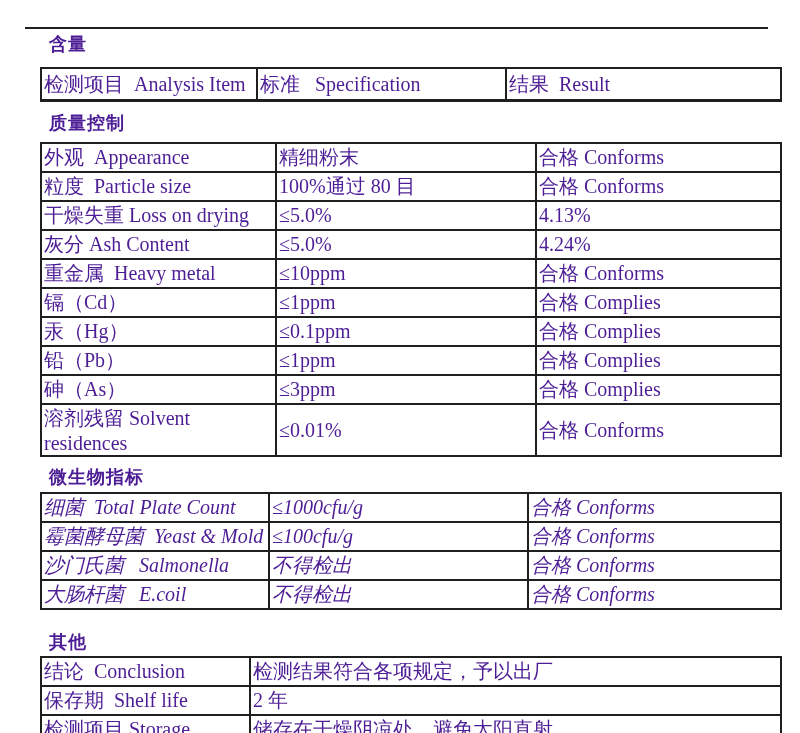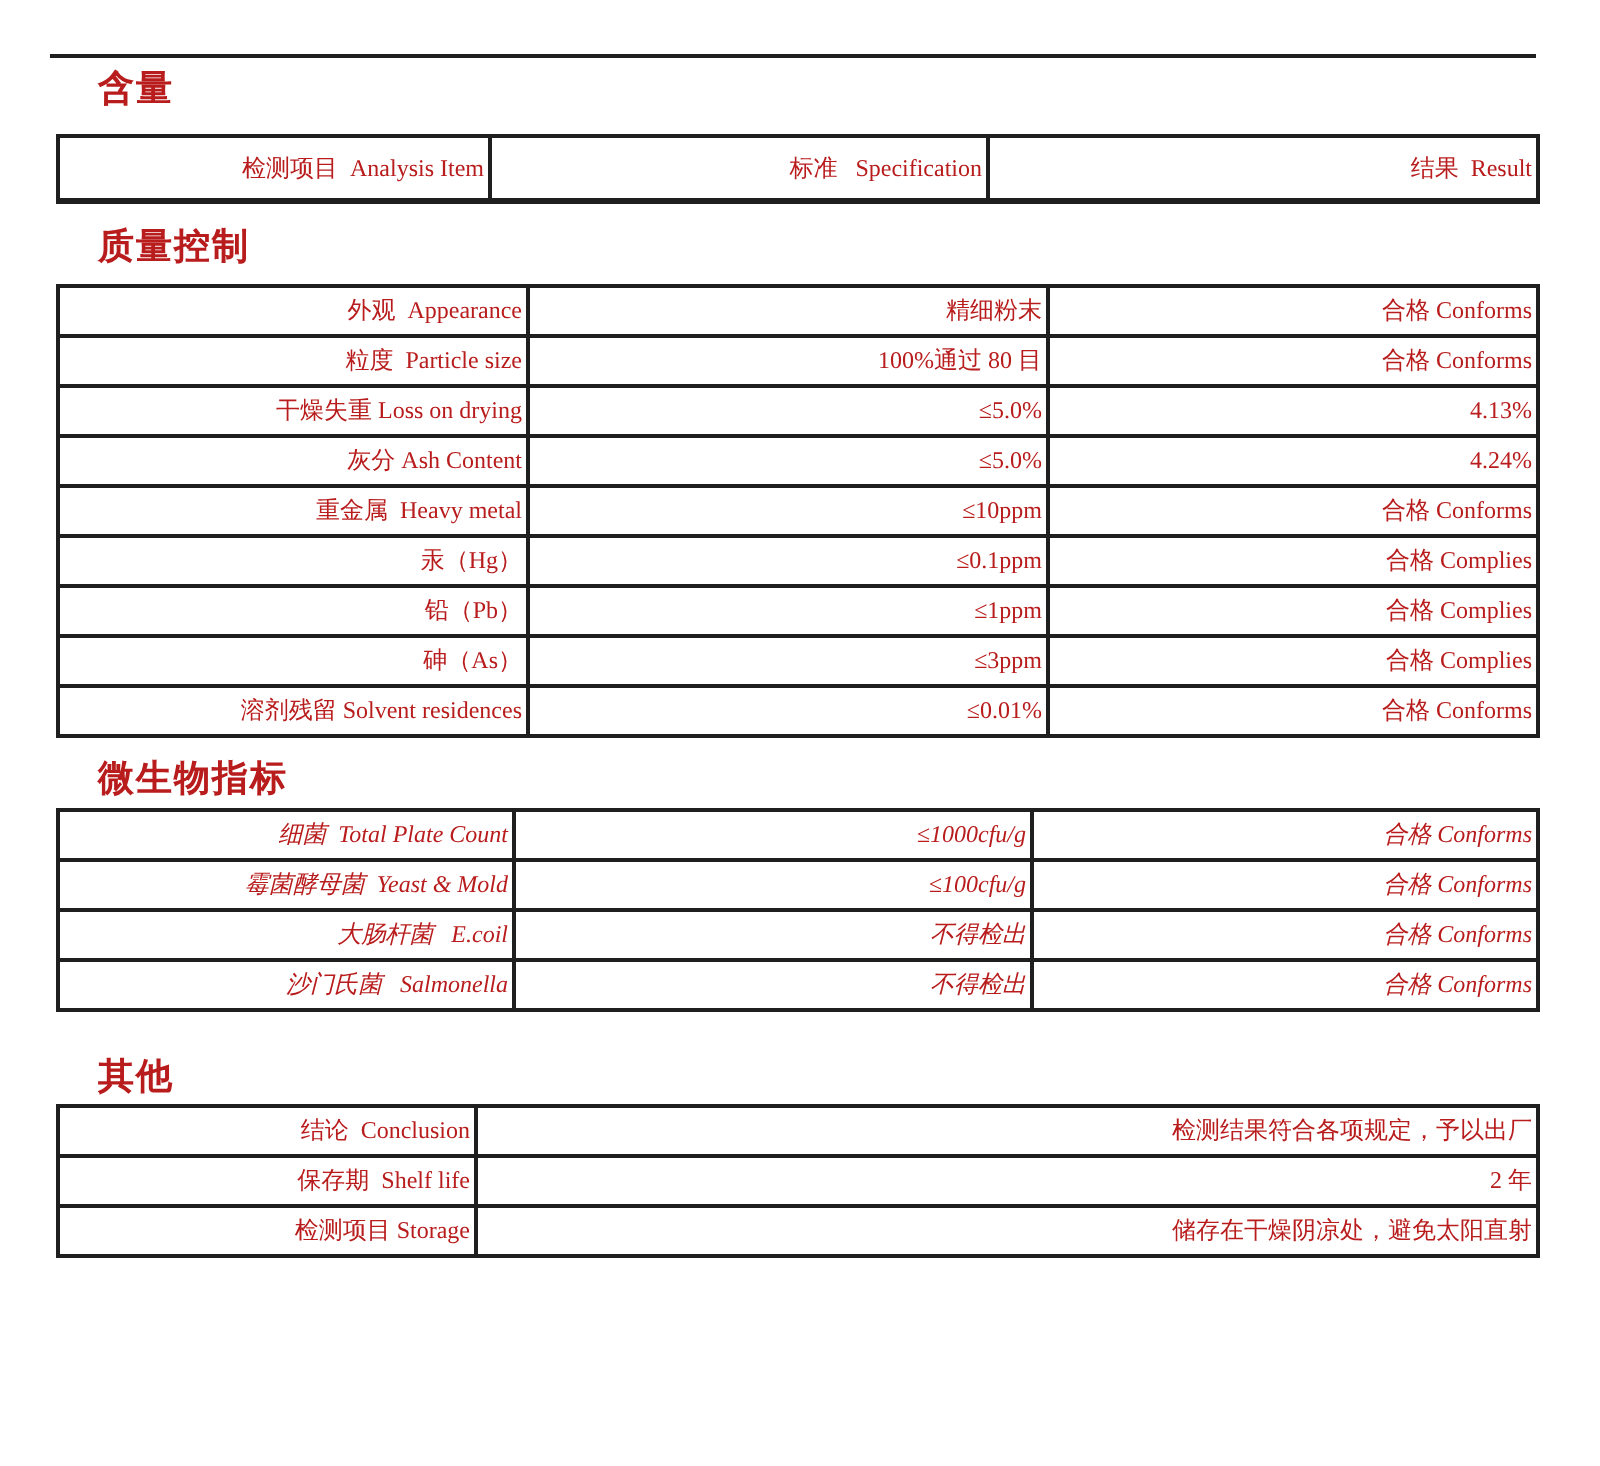--- a/index.html
+++ b/index.html
@@ -1,42 +1,42 @@
 <!DOCTYPE html>
 <html><head>
 <meta charset="utf-8">
 <style>
   html,body { margin:0; padding:0; background:#ffffff; }
   .page {
     position:relative;
     width:800px; height:733px;
     background:#ffffff;
-    color:#b91c1c;
+    color:#4c1d95;
     font-family:"Liberation Serif","DejaVu Serif",serif;
     overflow:hidden;
   }
   .top-rule {
     margin:27px 0 0 25px;
     width:743px; height:2px;
     background:#1f1f1f;
   }
   .section-heading {
     margin:5px 0 0 49px;
     font-size:18px;
     font-weight:bold;
     line-height:20px;
     letter-spacing:1px;
   }
   table.coa {
-    margin-left:28px;
+    margin-left:40px;
     width:740px;
     border-collapse:collapse;
     table-layout:fixed;
-    font-size:12px;
-    text-align:right;
+    font-size:20px;
+    text-align:left;
   }
   table.coa td {
     border:2px solid #1f1f1f;
     padding:0 2px;
     height:25px;
     white-space:pre-wrap;
     overflow:hidden;
     vertical-align:middle;
   }
   #content-table { margin-top:13px; }
@@ -104,20 +104,25 @@
         <td>灰分 Ash Content</td>
         <td>≤5.0%</td>
         <td>4.24%</td>
       </tr>
       <tr>
         <td>重金属  Heavy metal</td>
         <td>≤10ppm</td>
         <td>合格 Conforms</td>
       </tr>
       <tr>
+        <td>镉（Cd）</td>
+        <td>≤1ppm</td>
+        <td>合格 Complies</td>
+      </tr>
+      <tr>
         <td>汞（Hg）</td>
         <td>≤0.1ppm</td>
         <td>合格 Complies</td>
       </tr>
       <tr>
         <td>铅（Pb）</td>
         <td>≤1ppm</td>
         <td>合格 Complies</td>
       </tr>
       <tr>
@@ -146,26 +151,26 @@
         <td>细菌  Total Plate Count</td>
         <td>≤1000cfu/g</td>
         <td>合格 Conforms</td>
       </tr>
       <tr>
         <td>霉菌酵母菌  Yeast &amp; Mold</td>
         <td>≤100cfu/g</td>
         <td>合格 Conforms</td>
       </tr>
       <tr>
-        <td>大肠杆菌   E.coil</td>
+        <td>沙门氏菌   Salmonella</td>
         <td>不得检出</td>
         <td>合格 Conforms</td>
       </tr>
       <tr>
-        <td>沙门氏菌   Salmonella</td>
+        <td>大肠杆菌   E.coil</td>
         <td>不得检出</td>
         <td>合格 Conforms</td>
       </tr>
     </tbody>
   </table>
 
   <div class="section-heading gap-c">其他</div>
 
   <table class="coa" id="other-table">
     <colgroup>

